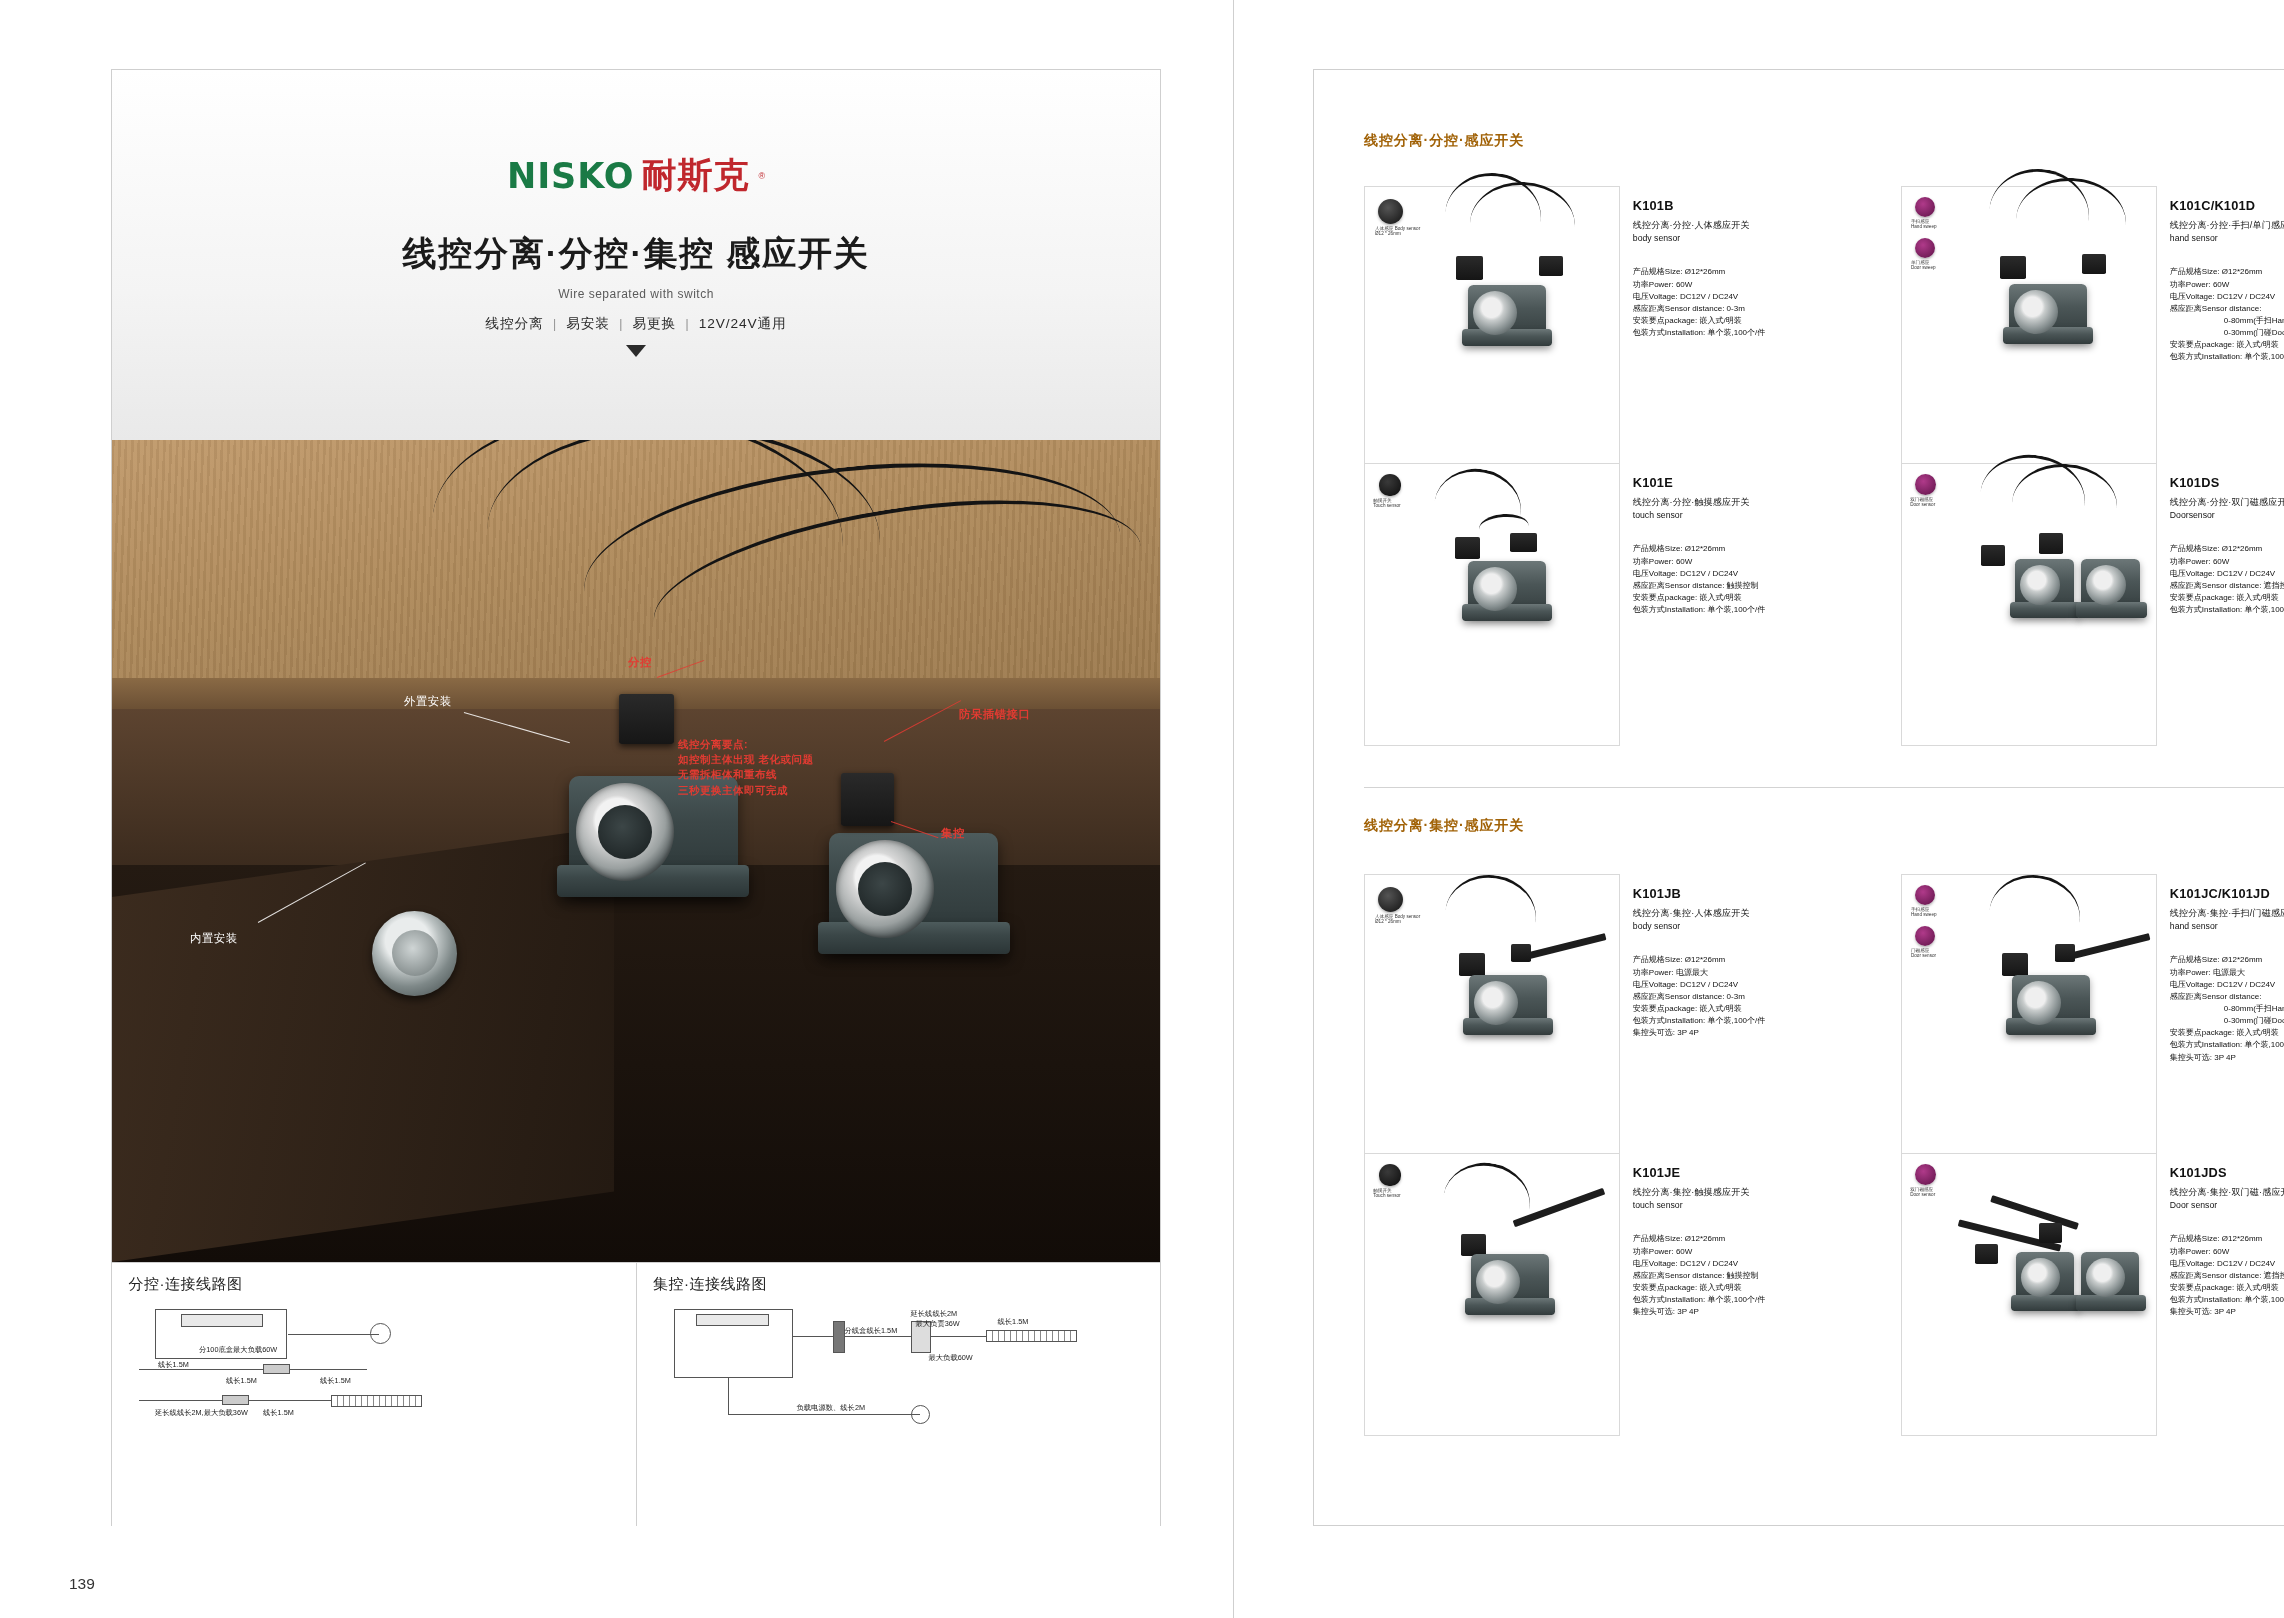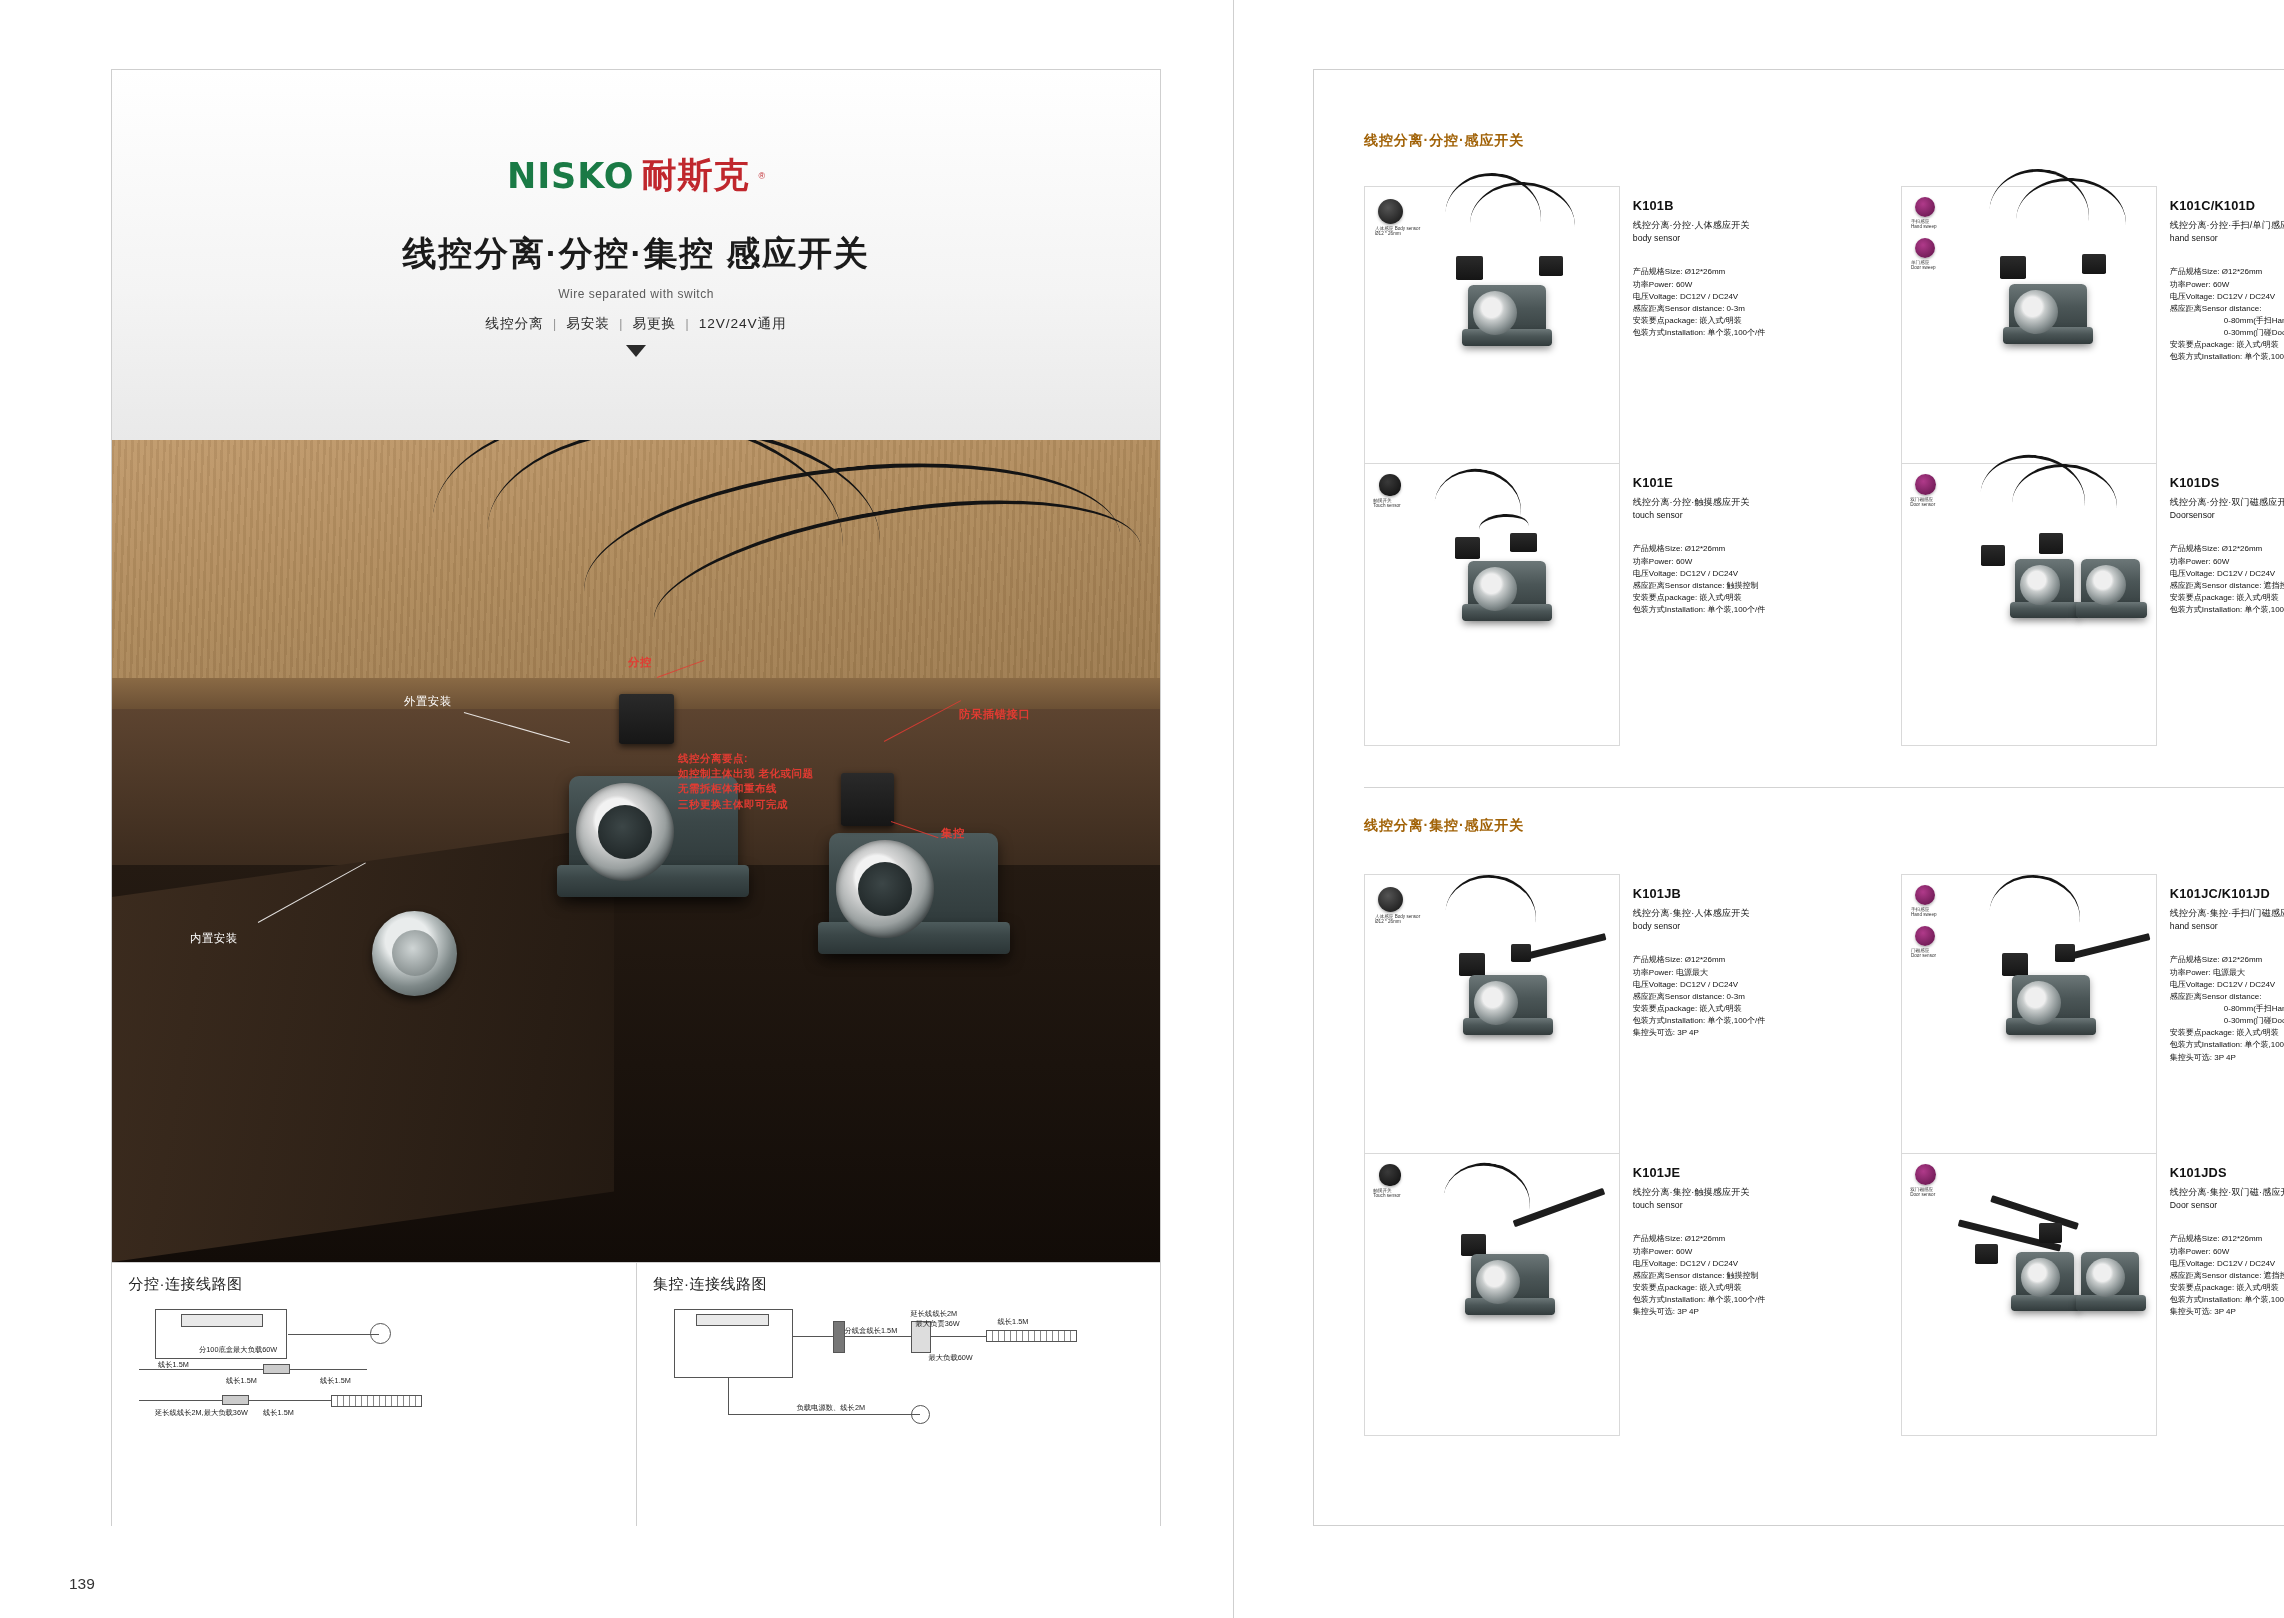--- a/index.html
+++ b/index.html
@@ -258,21 +258,21 @@
         <div class="lead red" style="left:545px; top:237px; width:50px; transform:rotate(-20deg);"></div>
         <div class="lead red" style="left:772px; top:301px; width:87px; transform:rotate(-28deg);"></div>
         <div class="lead red" style="left:779px; top:381px; width:50px; transform:rotate(19deg);"></div>
         <div class="lead" style="left:146px; top:482px; width:123px; transform:rotate(-29deg);"></div>
 
         <div class="callout" style="left:292px; top:254px;">外置安装</div>
         <div class="callout red" style="left:516px; top:215px;">分控</div>
         <div class="callout red" style="left:847px; top:267px;">防呆插错接口</div>
         <div class="callout red" style="left:829px; top:386px;text-align:right;">集控</div>
         <div class="callout" style="left:78px; top:491px;">内置安装</div>
-        <div class="callout redbox" style="left:566px; top:311px; white-space:pre-line;">线控分离要点:
+        <div class="callout redbox" style="left:566px; top:297px; white-space:pre-line;">线控分离要点:
 如控制主体出现 老化或问题
 无需拆柜体和重布线
 三秒更换主体即可完成</div>
       </div>
 
       <div class="diagrams">
 
         <div class="diagram">
           <div class="diagram-title">分控·连接线路图</div>
           <div class="dg dg-box" style="left:43px; top:46px; width:132px; height:50px;"></div>

